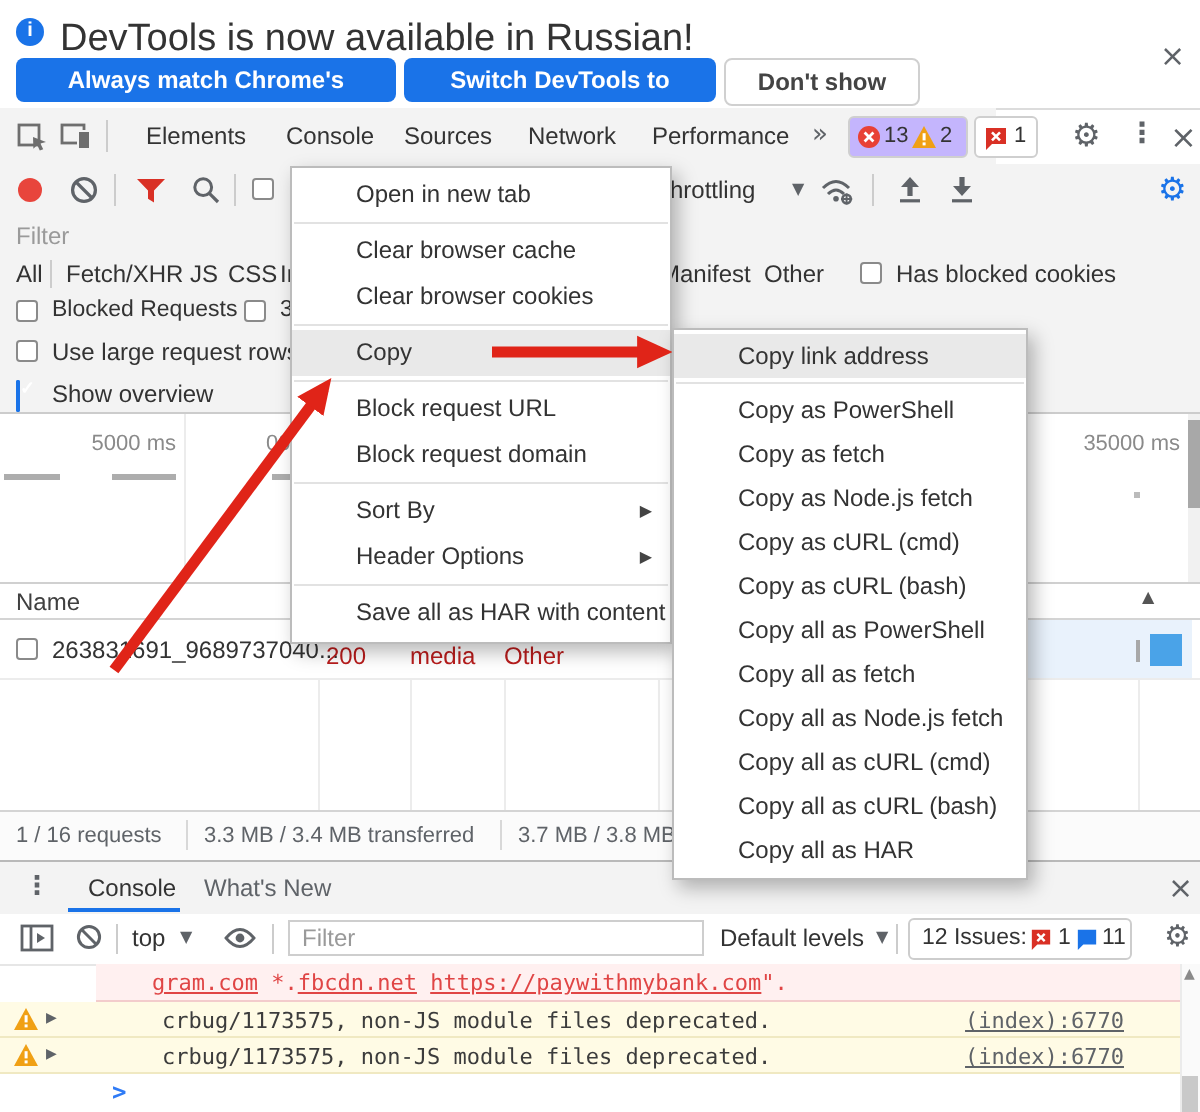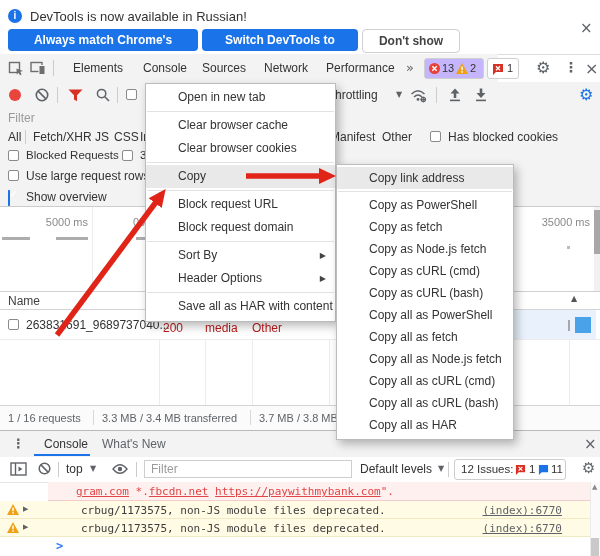--- a/index.html
+++ b/index.html
@@ -39,21 +39,21 @@
   .srclink{color:#5f6368;text-decoration:underline;cursor:pointer;}
   .icon{display:inline-block;}
 </style>
 </head>
 <body>
 
 <div id="app">
 
   <div class="abs" id="infobar">
     <span class="abs" style="left:8px;top:9px;width:14px;height:14px;border-radius:50%;background:#1a73e8;color:#fff;font-size:10px;font-weight:bold;text-align:center;line-height:14px;">i</span>
-    <span class="abs" style="left:30px;top:9px;font-size:13px;color:#333;">DevTools is now available in Russian!</span>
+    <span class="abs" style="left:30px;top:9px;font-size:19px;color:#333;">DevTools is now available in Russian!</span>
     <span class="abs uni" style="left:580px;top:19px;font-size:15px;color:#5f6368;cursor:pointer;">×</span>
     <div class="abs ib-btn ib-primary" style="left:8px;top:29px;width:190px;">Always match Chrome's language</div>
     <div class="abs ib-btn ib-primary" style="left:202px;top:29px;width:156px;">Switch DevTools to Russian</div>
     <div class="abs ib-btn ib-secondary" style="left:362px;top:29px;width:96px;">Don't show again</div>
   </div>
 
   <div class="abs" id="tabbar">
     <span class="abs icon" style="left:8px;top:6px;">
       <svg width="16" height="16" viewBox="0 0 16 16">
           <rect x="1.5" y="2.5" width="10" height="10" fill="none" stroke="#6e6e6e" stroke-width="1.4"></rect>

